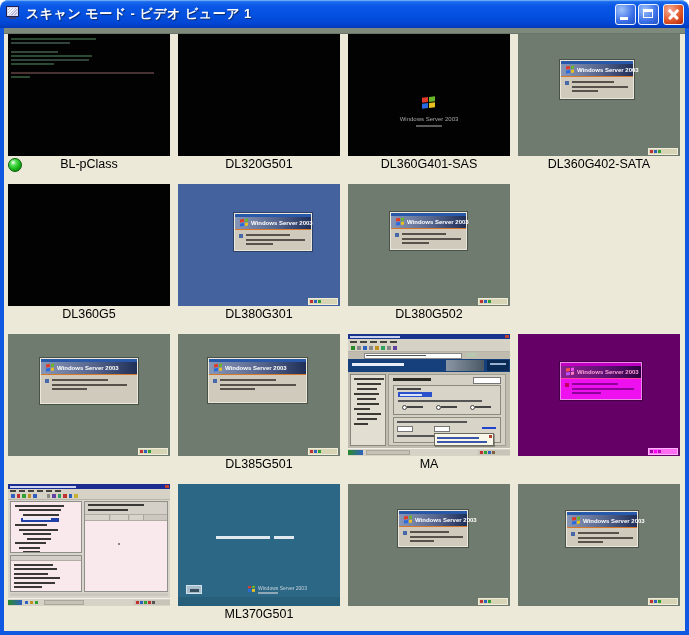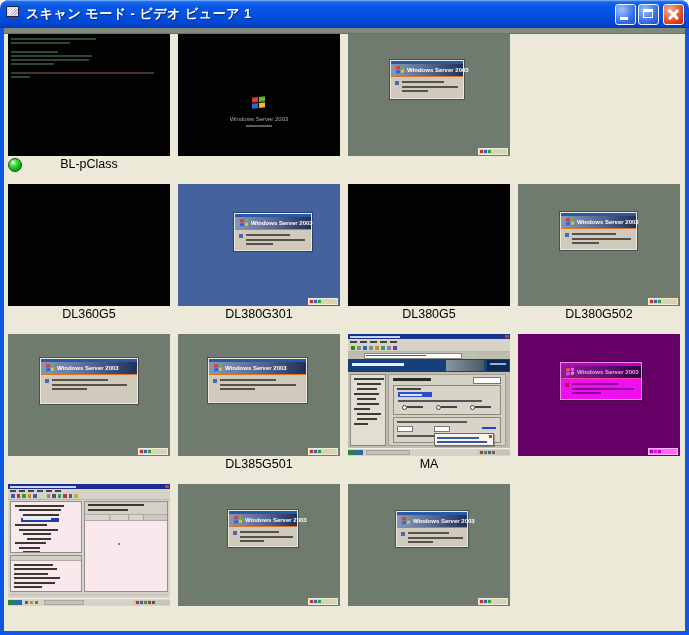--- a/index.html
+++ b/index.html
@@ -76,28 +76,33 @@
                 <div style="height: 2px; margin-bottom: 2px; width: 28%; background: rgb(44, 74, 50);"></div>
                 <div style="height: 5px;"></div>
                 <div style="height: 2px; margin-bottom: 2px; width: 92%; background: rgb(74, 50, 50);"></div>
                 <div style="height: 2px; margin-bottom: 2px; width: 12%; background: rgb(44, 74, 50);"></div>
               </div>
             </div>
             <div class="lbl">BL-pClass</div>
             <div class="status-dot"></div>
           </div>
           <div class="cell">
+            <div class="thumb" style="background: rgb(2, 2, 2);"></div>
+            <div class="lbl">DL320G501</div>
+          </div>
+          <div class="cell">
             <div class="thumb" style="background: rgb(2, 2, 2);">
               <div style="position: absolute; left: 0px; top: 62px; width: 100%; text-align: center;"><div style="position: relative; display: inline-block; width: 14px; height: 13px;"><div style="position: absolute; left: 0px; top: 0px; width: 13px; height: 11.05px; display: grid; grid-template-columns: 1fr 1fr; grid-template-rows: 1fr 1fr; gap: 1px; transform: skewY(-6deg);">
                     <div style="background: rgb(224, 58, 42);"></div>
                     <div style="background: rgb(106, 180, 42);"></div>
                     <div style="background: rgb(42, 106, 224);"></div>
                     <div style="background: rgb(232, 192, 32);"></div>
                   </div></div><div style="font-size: 6px; color: rgb(168, 168, 168); margin-top: 2px; font-family: &quot;Liberation Sans&quot;, sans-serif;">Windows Server 2003</div><div style="width: 26px; height: 2px; background: rgb(90, 90, 90); margin: 3px auto 0px;"></div></div>
             </div>
+            <div class="lbl">DL360G401-SAS</div>
           </div>
           <div class="cell">
             <div class="thumb" style="background: rgb(111, 123, 111);">
               <div style="position: absolute; left: 42px; top: 26px; width: 74px; height: 39px; background: rgb(207, 202, 188); border: 1px solid rgb(236, 233, 220); box-sizing: border-box; box-shadow: rgba(0, 0, 0, 0.35) 0px 0px 0px 1px;">
                 <div style="height: 3px; background: rgb(40, 88, 170);"></div>
                 <div style="position: relative; height: 13px; background: linear-gradient(90deg, rgb(136, 151, 182) 0%, rgb(85, 100, 140) 55%, rgb(32, 47, 88) 100%);">
                   <div style="position: absolute; left: 5px; top: 2px; width: 8px; height: 6.8px; display: grid; grid-template-columns: 1fr 1fr; grid-template-rows: 1fr 1fr; gap: 1px; transform: skewY(-6deg);">
                     <div style="background: rgb(224, 58, 42);"></div>
                     <div style="background: rgb(106, 180, 42);"></div>
                     <div style="background: rgb(42, 106, 224);"></div>
@@ -110,20 +115,21 @@
                 <div style="position: absolute; left: 11px; top: 20px; width: 58%; height: 2px; background: rgb(86, 81, 75);"></div>
                 <div style="position: absolute; left: 11px; top: 25px; width: 78%; height: 2px; background: rgb(86, 81, 75);"></div>
                 <div style="position: absolute; left: 11px; top: 29px; width: 36%; height: 2px; background: rgb(86, 81, 75);"></div>
               </div>
               <div style="position: absolute; right: 2px; bottom: 1px; width: 30px; height: 7px; box-sizing: border-box; background: rgb(216, 212, 182); border: 1px solid rgb(239, 236, 216); display: flex; align-items: center; gap: 1px; padding: 0px 1px;">
                 <div style="width: 3px; height: 3px; background: rgb(192, 48, 48);"></div>
                 <div style="width: 3px; height: 3px; background: rgb(48, 96, 192);"></div>
                 <div style="width: 3px; height: 3px; background: rgb(48, 160, 48);"></div>
               </div>
             </div>
+            <div class="lbl">DL360G402-SATA</div>
           </div>
         </div>
         <div class="grow" style="">
           <div class="cell">
             <div class="thumb" style="background: rgb(2, 2, 2);"></div>
             <div class="lbl">DL360G5</div>
           </div>
           <div class="cell">
             <div class="thumb" style="background: rgb(68, 99, 158);">
               <div style="position: absolute; left: 56px; top: 29px; width: 78px; height: 38px; background: rgb(207, 202, 188); border: 1px solid rgb(236, 233, 220); box-sizing: border-box; box-shadow: rgba(0, 0, 0, 0.35) 0px 0px 0px 1px;">
@@ -143,24 +149,20 @@
                 <div style="position: absolute; left: 11px; top: 25px; width: 78%; height: 2px; background: rgb(86, 81, 75);"></div>
                 <div style="position: absolute; left: 11px; top: 29px; width: 36%; height: 2px; background: rgb(86, 81, 75);"></div>
               </div>
               <div style="position: absolute; right: 2px; bottom: 1px; width: 30px; height: 7px; box-sizing: border-box; background: rgb(216, 212, 182); border: 1px solid rgb(239, 236, 216); display: flex; align-items: center; gap: 1px; padding: 0px 1px;">
                 <div style="width: 3px; height: 3px; background: rgb(192, 48, 48);"></div>
                 <div style="width: 3px; height: 3px; background: rgb(48, 96, 192);"></div>
                 <div style="width: 3px; height: 3px; background: rgb(48, 160, 48);"></div>
               </div>
             </div>
             <div class="lbl">DL380G301</div>
-          </div>
-          <div class="cell">
-            <div class="thumb" style="background: rgb(2, 2, 2);"></div>
-            <div class="lbl">DL380G5</div>
           </div>
           <div class="cell">
             <div class="thumb" style="background: rgb(111, 123, 111);">
               <div style="position: absolute; left: 42px; top: 28px; width: 77px; height: 38px; background: rgb(207, 202, 188); border: 1px solid rgb(236, 233, 220); box-sizing: border-box; box-shadow: rgba(0, 0, 0, 0.35) 0px 0px 0px 1px;">
                 <div style="height: 3px; background: rgb(40, 88, 170);"></div>
                 <div style="position: relative; height: 13px; background: linear-gradient(90deg, rgb(136, 151, 182) 0%, rgb(85, 100, 140) 55%, rgb(32, 47, 88) 100%);">
                   <div style="position: absolute; left: 5px; top: 2px; width: 8px; height: 6.8px; display: grid; grid-template-columns: 1fr 1fr; grid-template-rows: 1fr 1fr; gap: 1px; transform: skewY(-6deg);">
                     <div style="background: rgb(224, 58, 42);"></div>
                     <div style="background: rgb(106, 180, 42);"></div>
                     <div style="background: rgb(42, 106, 224);"></div>
@@ -422,20 +424,39 @@
                   <div style="width: 3px; height: 3px; background: rgb(192, 48, 48);"></div>
                   <div style="width: 3px; height: 3px; background: rgb(48, 96, 192);"></div>
                   <div style="width: 3px; height: 3px; background: rgb(48, 160, 48);"></div>
                   <div style="width: 3px; height: 3px; background: rgb(192, 48, 48);"></div>
                   <div style="width: 3px; height: 3px; background: rgb(85, 85, 85);"></div>
                 </div>
               </div>
             </div>
           </div>
           <div class="cell">
+            <div class="thumb" style="background: rgb(44, 104, 134);">
+              <div style="position: absolute; left: 38px; top: 52px; width: 54px; height: 2.5px; background: rgb(223, 233, 239);"></div>
+              <div style="position: absolute; left: 96px; top: 52px; width: 20px; height: 2.5px; background: rgb(223, 233, 239);"></div>
+              <div style="position: absolute; left: 0px; bottom: 0px; width: 162px; height: 9px; background: rgb(39, 94, 122);"></div>
+              <div style="position: absolute; left: 8px; top: 101px; width: 16px; height: 9px; background: rgb(168, 188, 204); border: 1px solid rgb(210, 224, 234); box-sizing: border-box;">
+                <div style="margin: 2.5px auto 0px; width: 9px; height: 3px; background: rgb(56, 80, 94);"></div>
+              </div>
+              <div style="position: absolute; left: 70px; top: 102px; width: 7px; height: 5.95px; display: grid; grid-template-columns: 1fr 1fr; grid-template-rows: 1fr 1fr; gap: 1px; transform: skewY(-6deg);">
+                <div style="background: rgb(224, 58, 42);"></div>
+                <div style="background: rgb(106, 180, 42);"></div>
+                <div style="background: rgb(42, 106, 224);"></div>
+                <div style="background: rgb(232, 192, 32);"></div>
+              </div>
+              <div style="position: absolute; left: 80px; top: 102px; font-size: 5px; line-height: 5px; color: rgb(200, 212, 220); white-space: nowrap; font-family: &quot;Liberation Sans&quot;, sans-serif;">Windows Server 2003</div>
+              <div style="position: absolute; left: 80px; top: 108px; width: 20px; height: 1.5px; background: rgb(143, 168, 182);"></div>
+            </div>
+            <div class="lbl">ML370G501</div>
+          </div>
+          <div class="cell">
             <div class="thumb" style="background: rgb(111, 123, 111);">
               <div style="position: absolute; left: 50px; top: 26px; width: 70px; height: 37px; background: rgb(207, 202, 188); border: 1px solid rgb(236, 233, 220); box-sizing: border-box; box-shadow: rgba(0, 0, 0, 0.35) 0px 0px 0px 1px;">
                 <div style="height: 3px; background: rgb(40, 88, 170);"></div>
                 <div style="position: relative; height: 13px; background: linear-gradient(90deg, rgb(136, 151, 182) 0%, rgb(85, 100, 140) 55%, rgb(32, 47, 88) 100%);">
                   <div style="position: absolute; left: 5px; top: 2px; width: 8px; height: 6.8px; display: grid; grid-template-columns: 1fr 1fr; grid-template-rows: 1fr 1fr; gap: 1px; transform: skewY(-6deg);">
                     <div style="background: rgb(224, 58, 42);"></div>
                     <div style="background: rgb(106, 180, 42);"></div>
                     <div style="background: rgb(42, 106, 224);"></div>
                     <div style="background: rgb(232, 192, 32);"></div>
                   </div>

